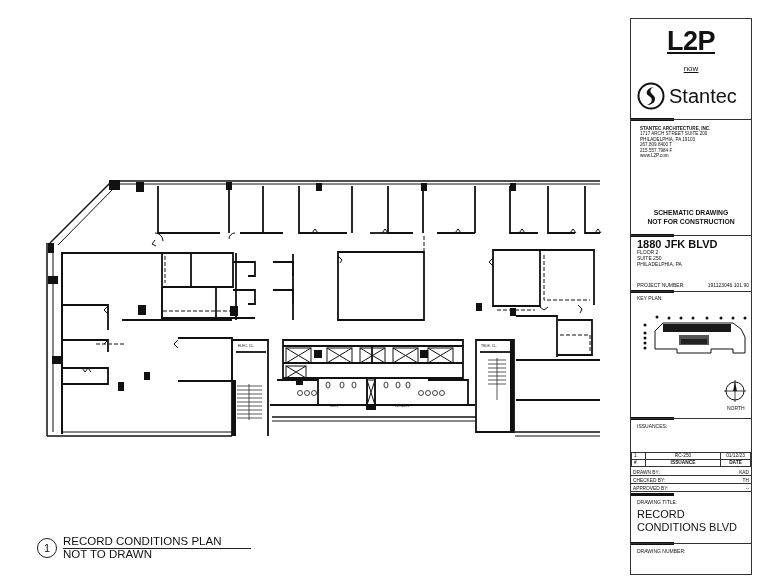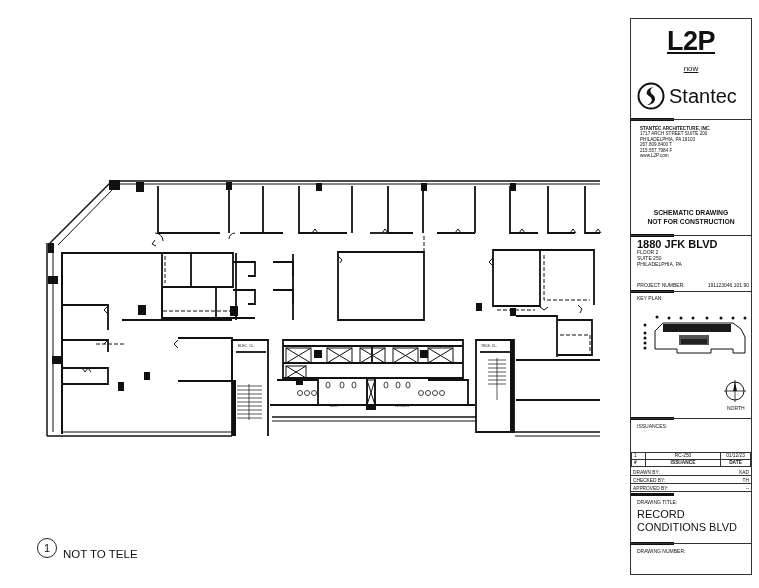--- a/index.html
+++ b/index.html
@@ -248,21 +248,22 @@
   <g font-family="Liberation Sans, sans-serif" font-size="3.5" fill="#111">
     <text x="238" y="347">ELEC. CL.</text>
     <text x="481" y="347">TELE. CL.</text>
     <text x="330" y="407">MEN</text>
     <text x="395" y="407">WOMEN</text>
   </g>
 </svg>
 
 <div class="view-title">
   <div class="num-circle">1</div>
-  <div class="scale">NOT TO TELE</div>
+  <div class="name">RECORD CONDITIONS PLAN</div>
+  <div class="scale">NOT TO DRAWN</div>
 </div>
 
 <div class="tb">
   <div class="l2p">L2P</div>
   <div class="now">now</div>
   <div class="stantec-logo">
     <svg class="mark" viewBox="0 0 28 28">
       <circle cx="14" cy="14" r="12.5" fill="none" stroke="#111" stroke-width="2"></circle>
       <path d="M17 5 C9 6 8 12 12 14 C16 16 16 21 10 23 C18 23 20 16 16 13 C12 10 13 6 17 5 Z" fill="#111"></path>
     </svg>

